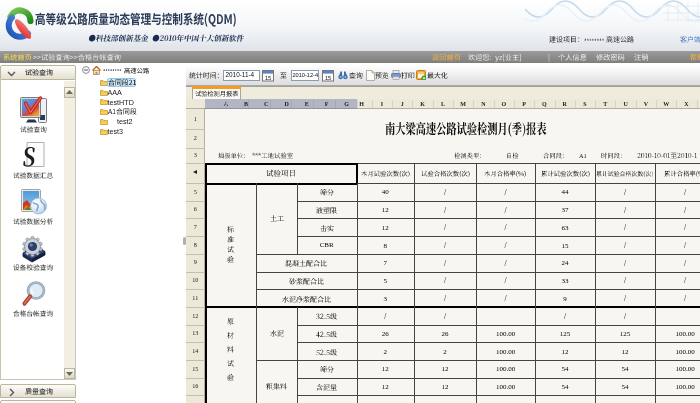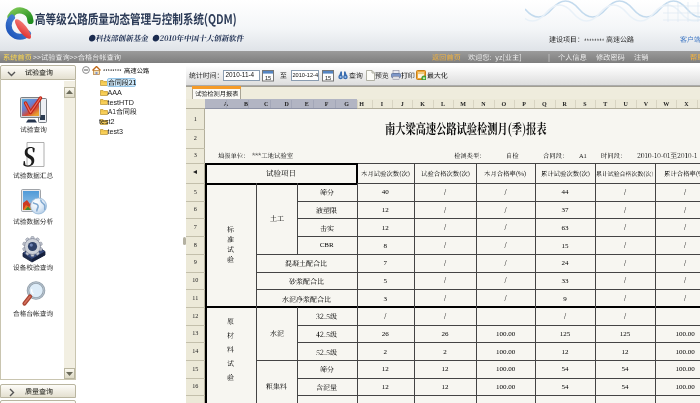--- a/index.html
+++ b/index.html
@@ -233,21 +233,21 @@
 <path d="M0.5 1.5 L3 1.5 L4 2.5 L7.5 2.5 L7.5 6.5 L0.5 6.5 Z" fill="#f7cf5a" stroke="#b89030" stroke-width="0.7"></path>
 <path d="M0.5 3 L7.5 3" stroke="#e8b838" stroke-width="0.7"></path>
 </svg>
 <svg class="t" style="left:108.0px;top:114.3px" width="2" height="2">
     <path transform="scale(.25)" d="M0 0H3L5 -6H12L14 0H17L10 -20H7ZM5 -8 6 -11C7 -14 8 -16 8 -18H8C9 -16 10 -14 10 -11L11 -8Z M19 0H30V-2H26V-20H24C23 -20 22 -19 20 -19V-17H24V-2H19Z M46 -23C44 -19 38 -15 33 -13C34 -13 34 -12 35 -11C36 -12 38 -13 39 -14V-12H53V-14C54 -13 56 -12 57 -12C58 -12 58 -13 59 -14C54 -15 51 -18 47 -21L48 -22ZM40 -14C42 -16 44 -18 46 -20C48 -17 50 -16 53 -14ZM38 -9V2H40V1H52V2H55V-9ZM40 -1V-7H52V-1Z M67 -17V-15H81V-17ZM70 -10H77V-5H70ZM68 -12V-1H70V-3H79V-12ZM62 -22V2H64V-20H83V0C83 0 83 0 82 0C82 0 80 0 78 0C79 1 79 2 79 2C82 2 83 2 84 2C85 2 85 1 85 0V-22Z M102 -22V-19C102 -17 102 -14 99 -13C99 -12 100 -12 100 -11C103 -13 104 -16 104 -19V-20H108V-15C108 -13 108 -13 110 -13C110 -13 112 -13 112 -13C113 -13 113 -13 114 -13C114 -13 114 -14 113 -14C113 -14 113 -14 112 -14C112 -14 111 -14 110 -14C110 -14 110 -14 110 -15V-22ZM100 -11V-9H102L101 -9C102 -6 103 -4 105 -3C103 -1 101 0 98 1C99 1 99 2 99 2C102 2 104 0 106 -1C108 0 110 1 112 2C113 2 113 1 114 0C111 0 109 -1 108 -2C110 -4 111 -7 112 -10L110 -11L110 -11ZM103 -9H109C109 -7 108 -5 106 -4C105 -5 104 -7 103 -9ZM91 -21V-5L88 -4L89 -2L91 -3V2H93V-3L99 -4L99 -6L93 -5V-9H99V-11H93V-15H99V-16H93V-19C95 -20 98 -21 100 -22L98 -23C96 -22 93 -21 91 -21Z" fill="#1a1a1a"></path>
   </svg>
 <svg style="position:absolute;left:99.5px;top:118.0px" width="8" height="7" viewBox="0 0 8 7">
 <path d="M0.5 1.5 L3 1.5 L4 2.5 L7.5 2.5 L7.5 6.5 L0.5 6.5 Z" fill="#f7cf5a" stroke="#b89030" stroke-width="0.7"></path>
 <path d="M0.5 3 L7.5 3" stroke="#e8b838" stroke-width="0.7"></path>
 </svg>
-<div style="position:absolute;left:99px;top:118.3px;font:normal 7.2px 'Liberation Sans';color:#1a1a1a;white-space:pre;line-height:1;">test2</div>
+<div style="position:absolute;left:117px;top:118.3px;font:normal 7.2px 'Liberation Sans';color:#1a1a1a;white-space:pre;line-height:1;">test2</div>
 <svg style="position:absolute;left:99.5px;top:127.8px" width="8" height="7" viewBox="0 0 8 7">
 <path d="M0.5 1.5 L3 1.5 L4 2.5 L7.5 2.5 L7.5 6.5 L0.5 6.5 Z" fill="#f7cf5a" stroke="#b89030" stroke-width="0.7"></path>
 <path d="M0.5 3 L7.5 3" stroke="#e8b838" stroke-width="0.7"></path>
 </svg>
 <div style="position:absolute;left:107.5px;top:128.1px;font:normal 7.2px 'Liberation Sans';color:#1a1a1a;white-space:pre;line-height:1;">test3</div>
 <div style="position:absolute;left:183.2px;top:237px;width:2.6px;height:8px;background:#b4b1a2;border-radius:2px"></div>
 <div style="position:absolute;left:186px;top:66px;width:514px;height:20px;background:linear-gradient(#fefefe,#dddddd);border-bottom:1px solid #ababab;box-sizing:border-box"></div>
 <svg class="t" style="left:188.5px;top:77.8px" width="2" height="2">
     <path transform="scale(.25)" d="M19 -10V-1C19 1 20 2 22 2C22 2 24 2 24 2C26 2 26 1 26 -3C26 -3 25 -4 25 -4C25 -1 24 0 24 0C24 0 22 0 22 0C21 0 21 0 21 -1V-10ZM14 -10C14 -4 13 -1 9 0C9 1 10 2 10 2C15 0 16 -3 16 -10ZM1 -1 2 1C4 0 7 -1 10 -2L10 -4C7 -3 3 -2 1 -1ZM16 -23C17 -22 18 -20 18 -19H11V-17H16C15 -16 13 -13 12 -12C12 -12 11 -12 11 -12C11 -11 11 -10 11 -10C12 -10 13 -10 23 -11C24 -10 24 -10 24 -9L26 -10C25 -12 24 -14 22 -16L20 -15C21 -14 22 -14 22 -13L15 -12C16 -14 17 -16 19 -17H26V-19H18L20 -20C20 -21 19 -22 18 -23ZM2 -12C2 -12 3 -12 6 -12C5 -11 4 -9 3 -9C2 -8 2 -7 1 -7C1 -6 2 -5 2 -5C2 -5 3 -6 10 -7C10 -8 10 -8 10 -9L5 -8C7 -10 9 -13 11 -16L9 -17C8 -16 8 -15 7 -14L4 -14C6 -16 7 -19 9 -22L6 -23C5 -20 3 -16 3 -15C2 -15 1 -14 1 -14C1 -13 2 -12 2 -12Z M31 -21C33 -20 35 -18 36 -17L37 -19C36 -20 34 -21 33 -23ZM29 -15V-12H33V-3C33 -1 32 -1 32 0C32 0 33 1 33 2C33 1 34 0 39 -3C39 -4 39 -4 39 -5L35 -3V-15ZM45 -23V-14H38V-12H45V2H47V-12H54V-14H47V-23Z M68 -12C70 -10 72 -7 73 -6L74 -7C73 -8 71 -11 70 -13ZM64 -11V-5H59V-11ZM64 -13H59V-19H64ZM57 -21V-1H59V-3H66V-21ZM76 -23V-18H67V-16H76V-1C76 0 76 0 76 0C75 0 73 0 71 0C71 0 71 1 71 2C74 2 76 2 77 2C78 1 78 1 78 -1V-16H82V-18H78V-23Z M85 -17V2H87V-17ZM86 -22C87 -21 88 -19 89 -18L91 -19C90 -20 89 -22 87 -23ZM93 -8H100V-4H93ZM93 -14H100V-10H93ZM91 -15V-3H102V-15ZM93 -22V-20H106V0C106 0 106 0 105 0C105 0 104 0 103 0C103 1 103 2 103 2C105 2 106 2 107 2C108 1 108 1 108 0V-22Z M117 -13C118 -13 119 -14 119 -15C119 -17 118 -18 117 -18C116 -18 115 -17 115 -15C115 -14 116 -13 117 -13ZM117 0C118 0 119 -1 119 -2C119 -3 118 -4 117 -4C116 -4 115 -3 115 -2C115 -1 116 0 117 0Z" fill="#222"></path>
   </svg>

